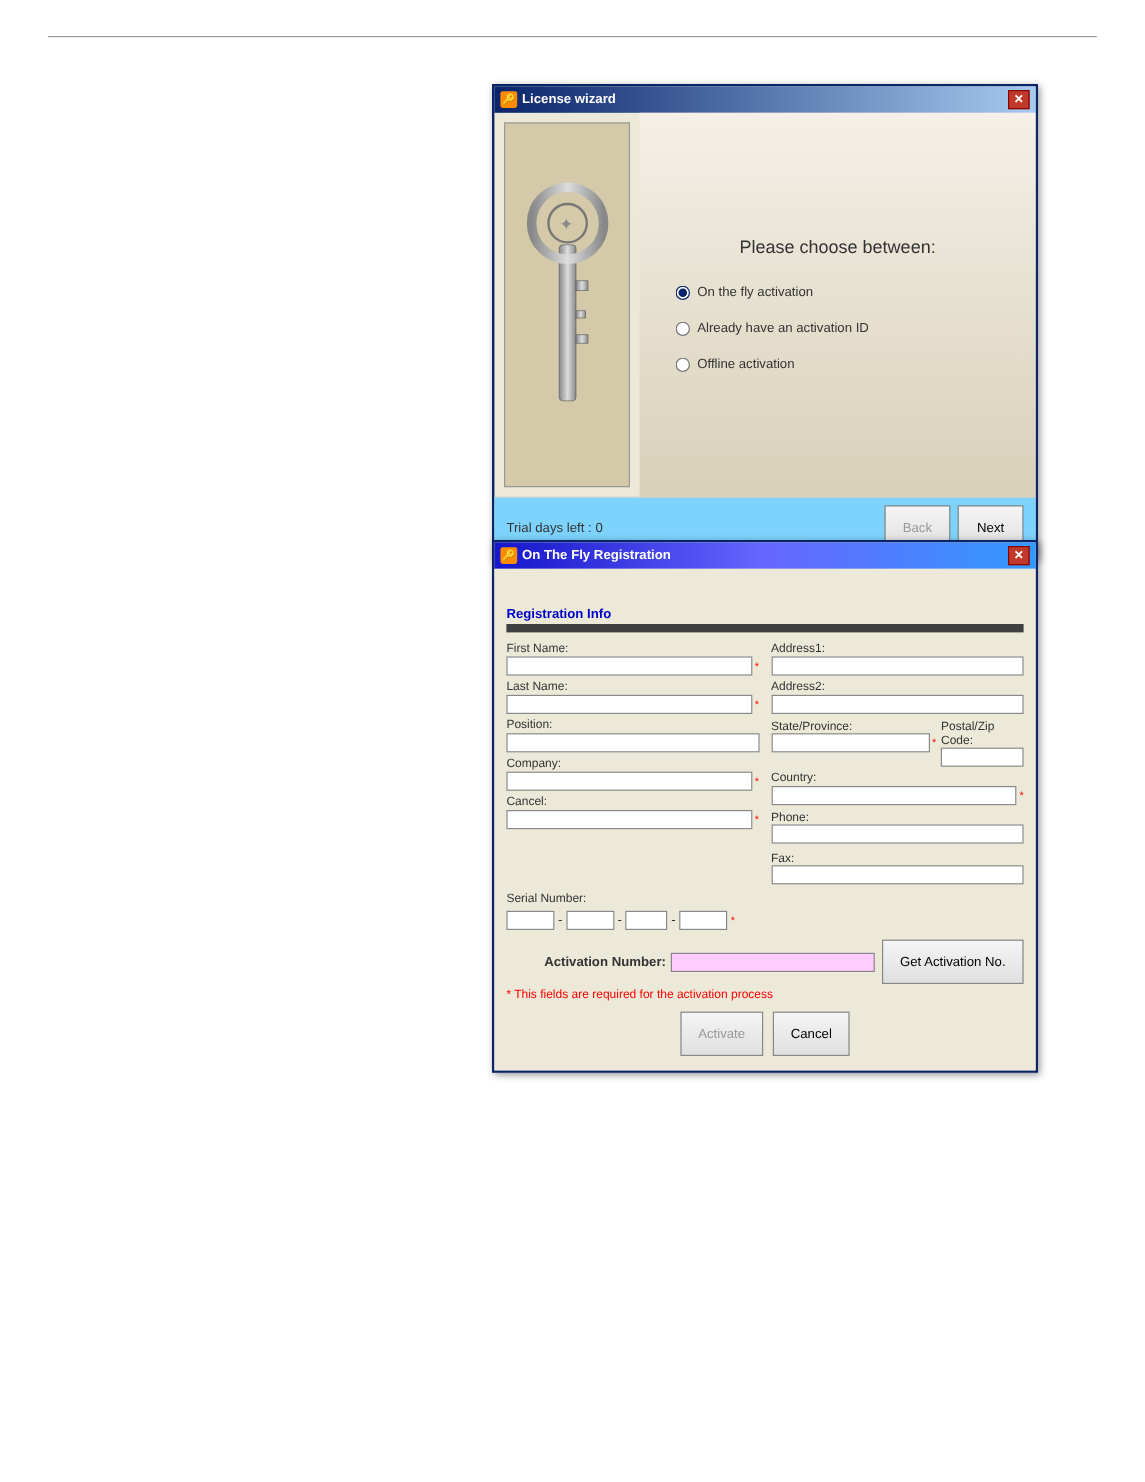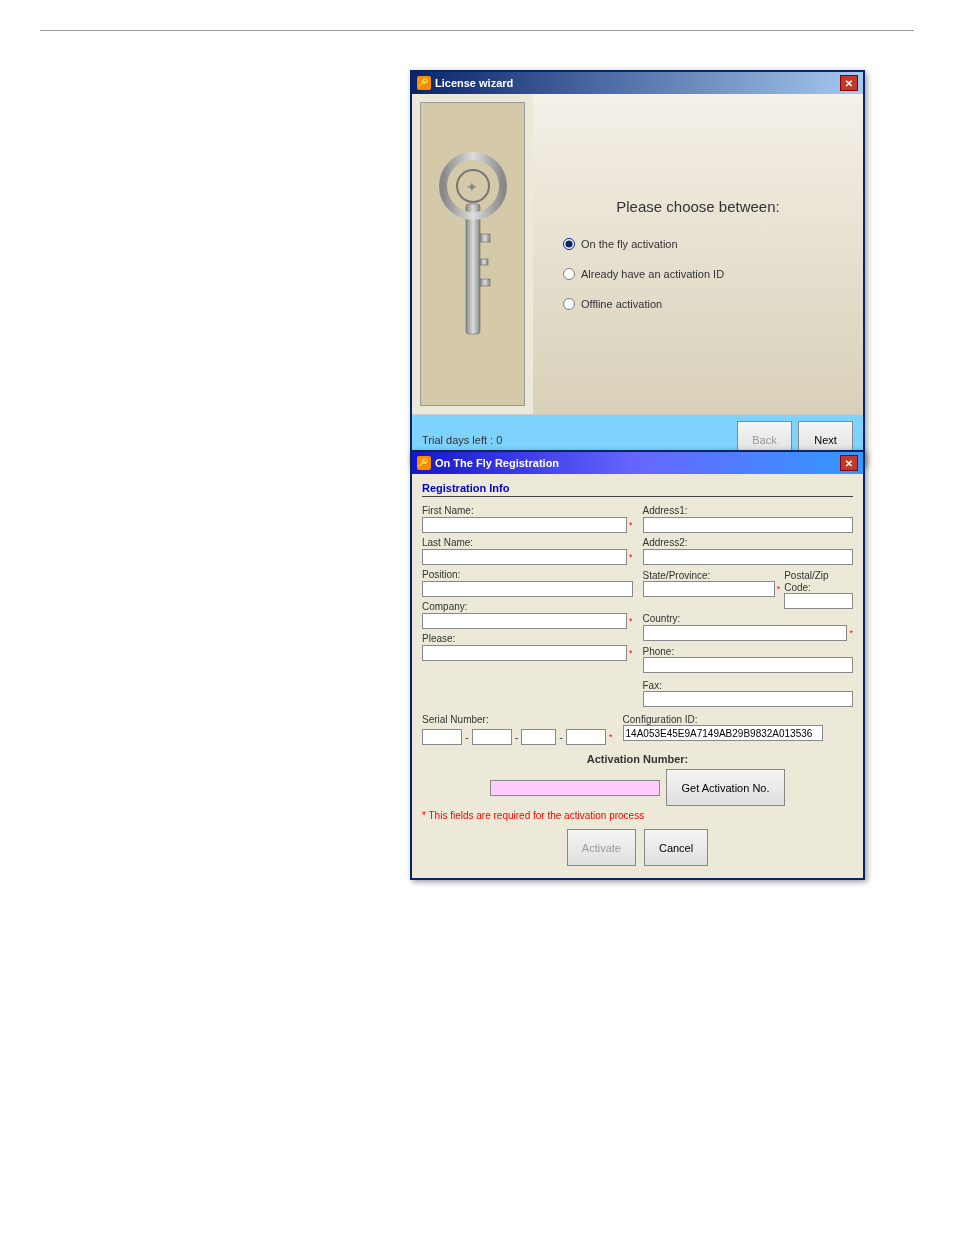--- a/index.html
+++ b/index.html
@@ -193,23 +193,24 @@
 
     .reg-content {
       padding: 8px 10px;
       background: #ece9d8;
     }
 
     .section-label {
       font-size: 11px;
       color: #0000cc;
       font-weight: bold;
-      border-bottom: 1px solid #404040;
+      border-bottom: 7px solid #404040;
       margin-bottom: 8px;
       padding-bottom: 2px;
+      margin-top: 24px;
     }
 
     .form-grid {
       display: grid;
       grid-template-columns: 1fr 1fr;
       gap: 4px 10px;
     }
 
     .form-field {
       display: flex;
@@ -280,21 +281,21 @@
       height: 16px;
       border: 1px solid #888;
       background: white;
       font-size: 10px;
       padding: 0 2px;
     }
 
     .activation-section {
       margin-top: 8px;
       display: flex;
-      flex-direction: column;
+      flex-direction: row;
       align-items: center;
       gap: 4px;
       justify-content: flex-end;
     }
 
     .activation-label {
       font-size: 11px;
       font-weight: bold;
       color: #333;
     }
@@ -449,21 +450,21 @@
 
           <div class="form-field" style="margin-top:4px">
             <span class="field-label">Company:</span>
             <div class="field-row">
               <input type="text" class="xp-input" style="">
               <span class="required-star">*</span>
             </div>
           </div>
 
           <div class="form-field" style="margin-top:4px">
-            <span class="field-label">Please:</span>
+            <span class="field-label">Cancel:</span>
             <div class="field-row">
               <input type="text" class="xp-input" style="">
               <span class="required-star">*</span>
             </div>
           </div>
         </div>
 
         <div>
           <div class="form-field">
             <span class="field-label">Address1:</span>
@@ -521,25 +522,20 @@
             <input type="text" class="serial-part" style="">
             <span class="serial-dash">-</span>
             <input type="text" class="serial-part" style="">
             <span class="serial-dash">-</span>
             <input type="text" class="serial-part" style="width: 35px;">
             <span class="serial-dash">-</span>
             <input type="text" class="serial-part" style="">
             <span class="required-star">*</span>
           </div>
         </div>
-        <div>
-          <span class="field-label">Configuration ID:</span>
-          <br>
-          <input type="text" class="config-id-input" value="14A053E45E9A7149AB29B9832A013536" style="">
-        </div>
       </div>
 
       <div class="activation-section">
         <span class="activation-label">Activation Number:</span>
         <div class="activation-row">
           <input type="text" class="activation-input" style="">
           <button class="xp-button">Get Activation No.</button>
         </div>
       </div>
 

